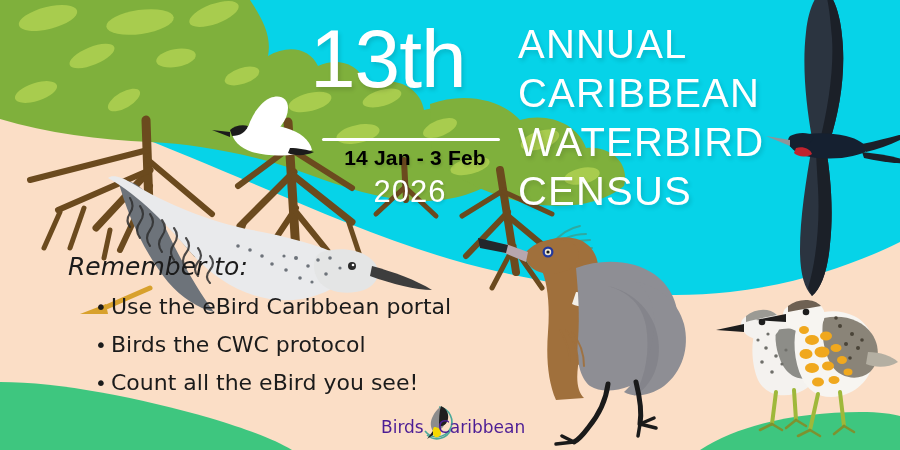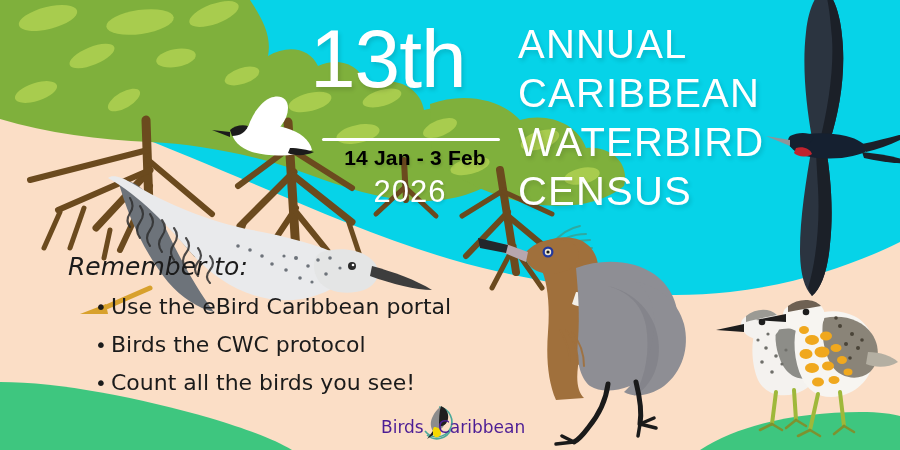--- a/index.html
+++ b/index.html
@@ -522,21 +522,21 @@
     <div class="remember">Remember to:</div>
 
     <ul class="bullets">
       <li>
         <span class="bd">•</span><span>Use the eBird Caribbean portal</span>
       </li>
       <li>
         <span class="bd">•</span><span>Birds the CWC protocol</span>
       </li>
       <li>
-        <span class="bd">•</span><span>Count all the birds you see!</span>
+        <span class="bd">•</span><span>Count all the eBird you see!</span>
       </li>
     </ul>
 
     <div class="logo">
       <svg viewBox="0 0 122 44" width="122" height="44">
 
         <path d="M58,6 A15,15 0 1,1 44,30" fill="none" stroke="#4aa89a" stroke-width="1.6"></path>
         <path d="M46,34 A15,15 0 0,0 70,28" fill="none" stroke="#4aa89a" stroke-width="1.6"></path>
 
         <path d="M60,6 C64,10 66,16 64,22 C62,28 57,31 52,30 C49,26 49,20 52,15 C54,11 57,7 60,6 Z" fill="#8c8c8c"></path>

